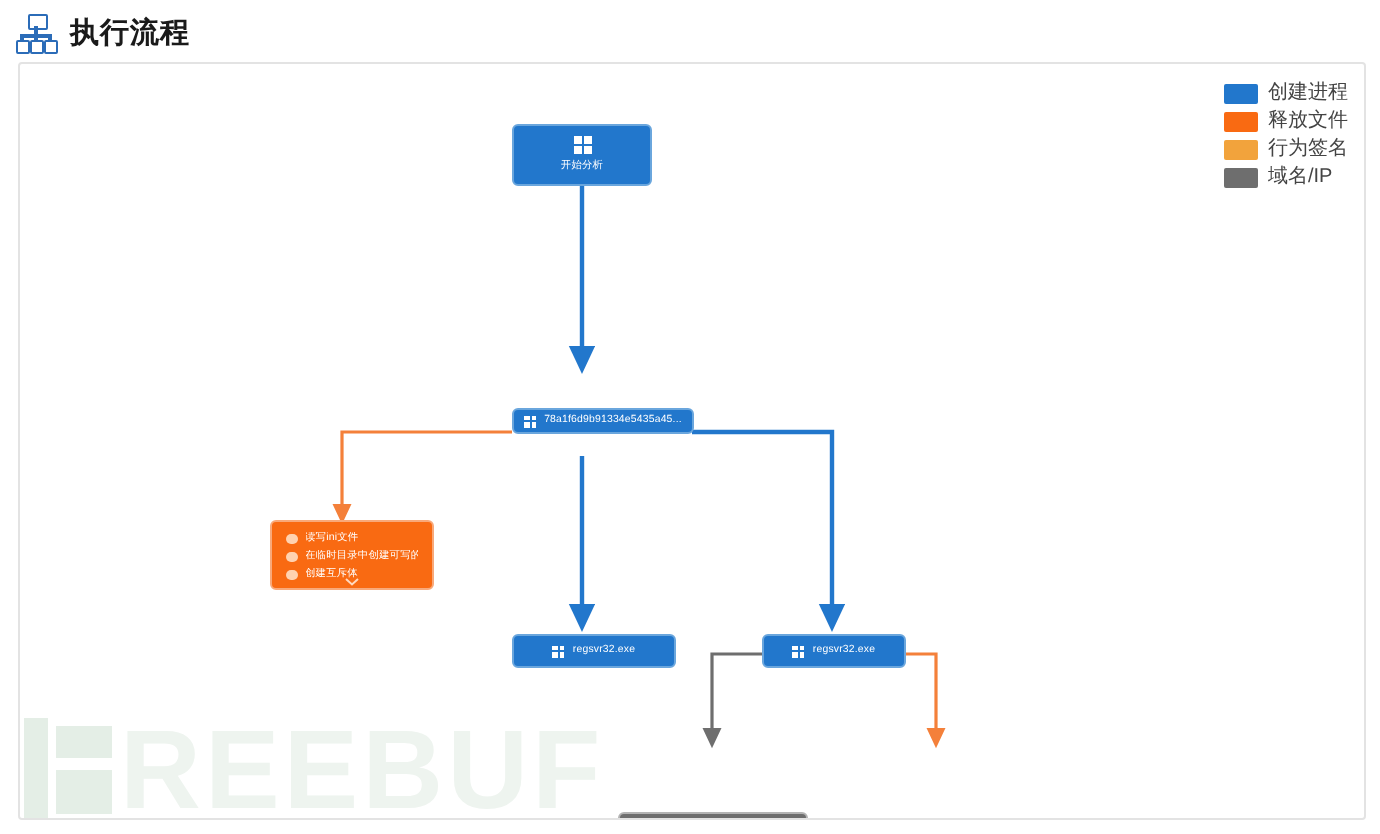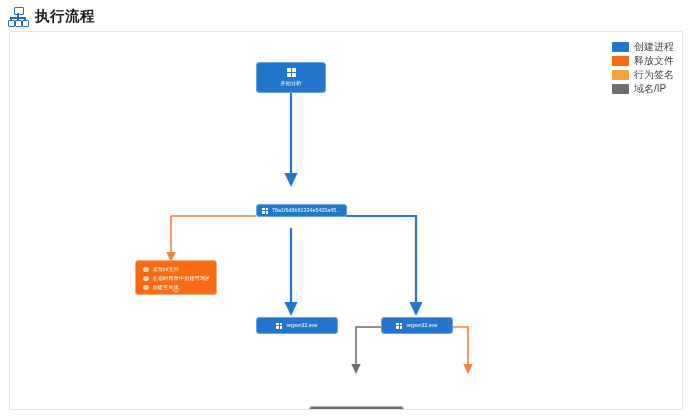--- a/index.html
+++ b/index.html
@@ -131,20 +131,28 @@
         <span class="leg l3"></span>
       <span class="child c1"></span>
         <span class="child c2"></span>
         <span class="child c3"></span>
     </span>
     <span class="hdr-title">执行流程</span>
   </div>
 
   <div class="canvas">
 
+    <div class="watermark">
+      <span class="wm-mark">
+        <i class="v"></i>
+          <i class="h1"></i>
+          <i class="h2"></i>
+      </span>
+      <span>REEBUF</span>
+    </div>
 
     <div class="legend">
       <div class="legend-row">
         <span class="legend-swatch" style="background:#2277cc"></span>
         <span class="legend-label">创建进程</span>
       </div>
       <div class="legend-row">
         <span class="legend-swatch" style="background:#f96a12"></span>
         <span class="legend-label">释放文件</span>
       </div>

